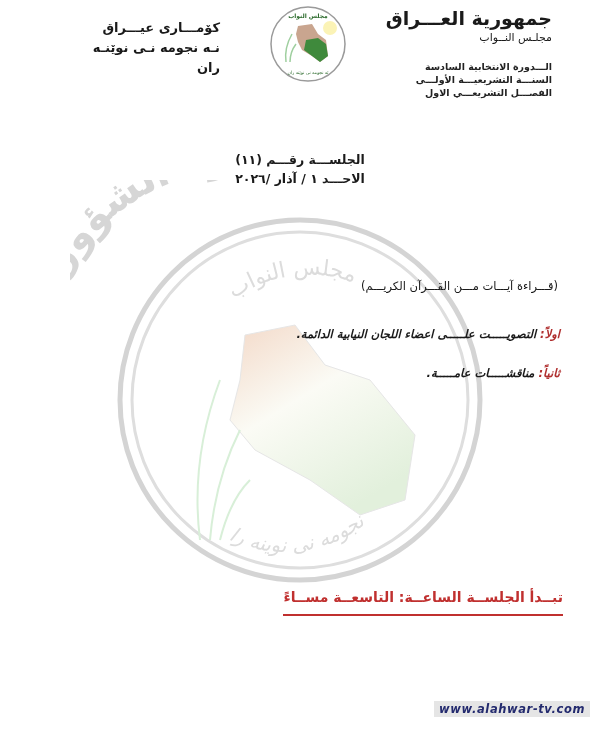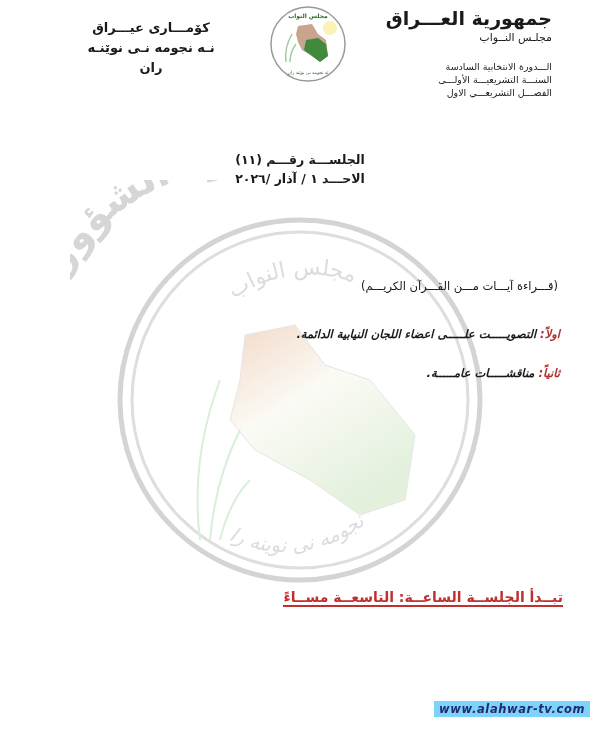--- a/index.html
+++ b/index.html
@@ -9,43 +9,43 @@
   }
   .abs { position: absolute; }
 
   
   .watermark { position: absolute; left: 70px; top: 180px; width: 420px; height: 420px; pointer-events: none; }
 
   
   .hdr-right { right: 56px; top: 8px; text-align: right; direction: rtl; }
   .hdr-right .t1 { font-size: 19px; font-weight: bold; line-height: 20px; letter-spacing: 1px; }
   .hdr-right .t2 { font-size: 11px; font-weight: normal; line-height: 20px; letter-spacing: 2px; }
-  .hdr-right .sub { margin-top: 12px; font-size: 9.5px; font-weight: normal; line-height: 13px; color: #222; }
+  .hdr-right .sub { margin-top: 12px; font-size: 9.5px; font-weight: bold; line-height: 13px; color: #222; }
 
   
-  .hdr-left { left: 76px; top: 18px; text-align: center; direction: rtl; width: 150px; }
+  .hdr-left { left: 70px; top: 18px; direction: rtl; width: 150px; }
   .hdr-left div { font-size: 13px; font-weight: bold; line-height: 20px; }
 
   
   .logo { left: 268px; top: 4px; width: 80px; height: 80px; }
 
   
   .title-block { left: 200px; top: 150px; width: 200px; text-align: center; direction: rtl; }
   .title-block div { font-size: 12.5px; font-weight: bold; line-height: 19px; }
 
   .quran { right: 50px; top: 279px; direction: rtl; font-size: 11.5px; font-weight: normal; }
   .item { right: 48px; direction: rtl; font-size: 11.5px; font-weight: bold; font-style: italic; }
   .item .lbl { color: #b03030; }
   .item1 { top: 327px; }
   .item2 { top: 366px; }
 
   .start { right: 45px; top: 589px; direction: rtl; font-size: 14px; font-weight: bold; color: #c0302f;
-    border-bottom: 2px solid #c0302f; padding-bottom: 0; letter-spacing: 0.5px; }
+    border-bottom: 2px solid #c0302f; padding-bottom: 9px; letter-spacing: 0.5px; }
 
-  .site { right: 18px; top: 701px; background: #7dd3fc; color: #232a6e; font-style: italic; font-weight: bold;
+  .site { right: 18px; top: 701px; background: #e5e5e5; color: #232a6e; font-style: italic; font-weight: bold;
     font-size: 11.5px; padding: 1px 5px; letter-spacing: 0.6px; font-family: "DejaVu Sans", sans-serif; }
 </style>
 </head>
 <body>
 
 <svg class="watermark" viewBox="0 0 420 420">
   <defs>
     <linearGradient id="mapg" x1="0" y1="0" x2="0.6" y2="1">
       <stop offset="0" stop-color="#f3d9c8"></stop>
       <stop offset="0.45" stop-color="#fbfbf5"></stop>

